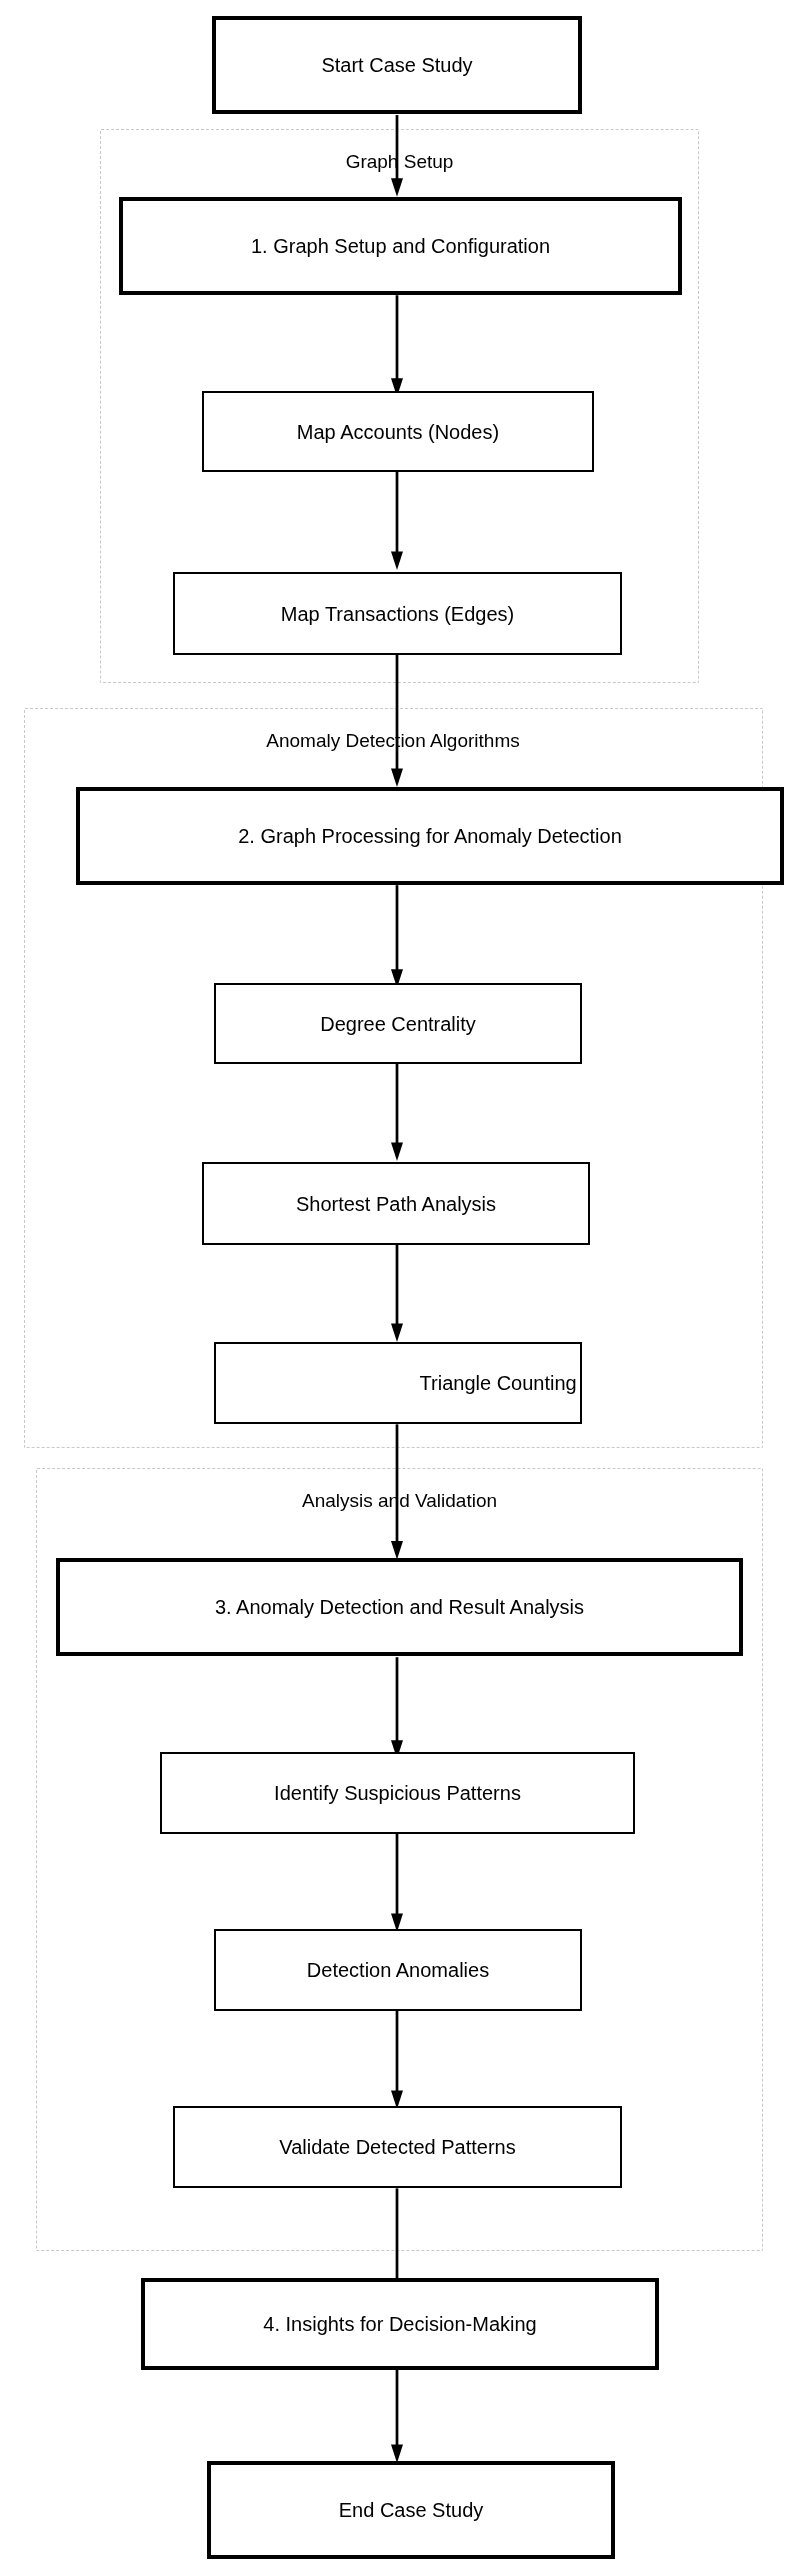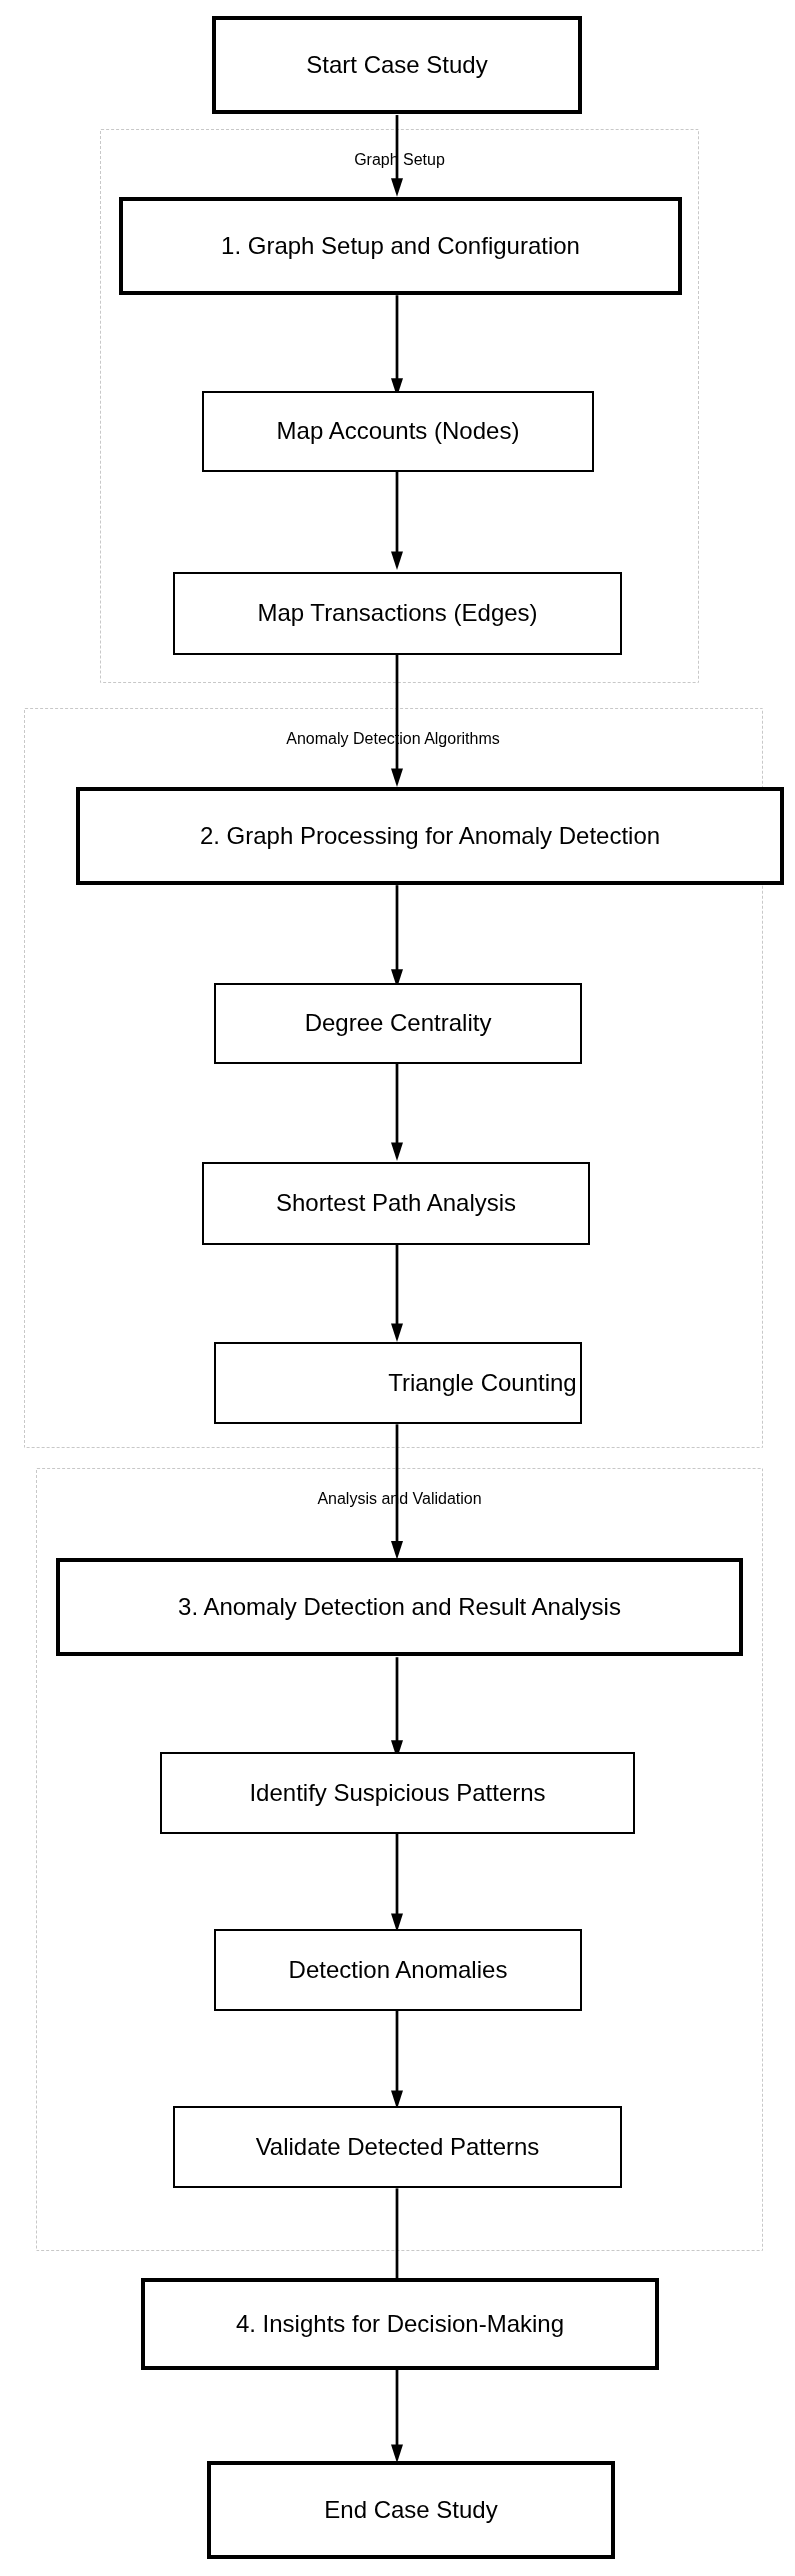--- a/index.html
+++ b/index.html
@@ -17,42 +17,42 @@
   }
   .subgraph {
     position: absolute;
     border: 1.6px dashed #c8c8c8;
     border-radius: 1.1px;
     box-sizing: border-box;
     background: transparent;
   }
   .subgraph-label {
     position: absolute;
-    font-size: 16px;
+    font-size: 19px;
     color: #000000;
     text-align: center;
     white-space: nowrap;
     line-height: 1;
   }
   .node {
     position: absolute;
     box-sizing: border-box;
     background: #ffffff;
     border: 2.2px solid #000000;
     display: flex;
     align-items: center;
     justify-content: center;
     color: #000000;
     line-height: 1.1;
   }
   .node.thick {
     border-width: 4.9px;
   }
   .node-label {
-    font-size: 24px;
+    font-size: 20px;
     white-space: nowrap;
     text-align: center;
     padding: 0 3.3px;
   }
   .edge {
     position: absolute;
   }
   .edge svg {
     display: block;
     overflow: visible;

